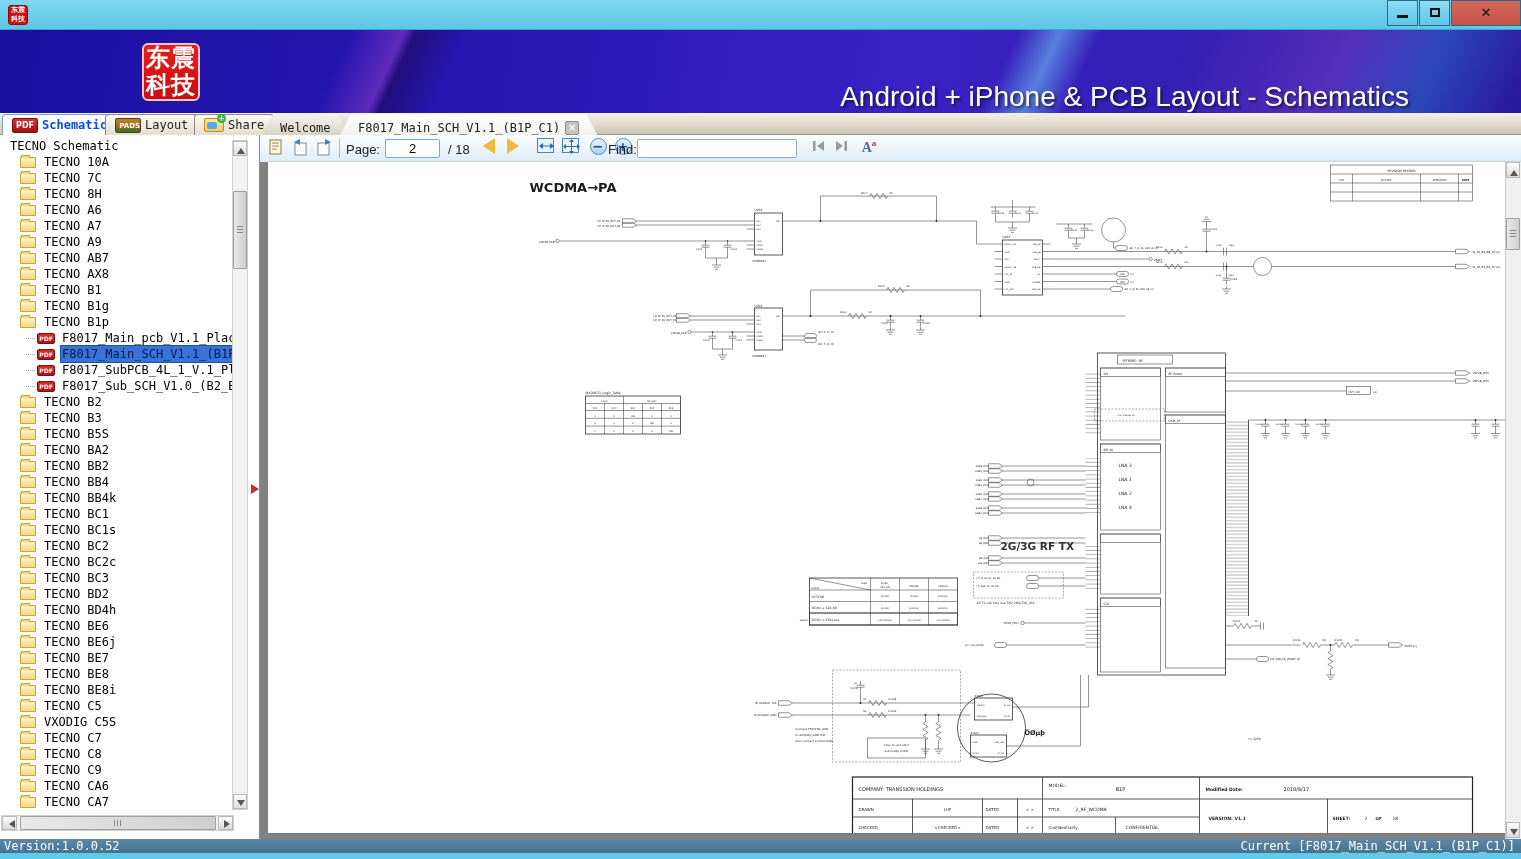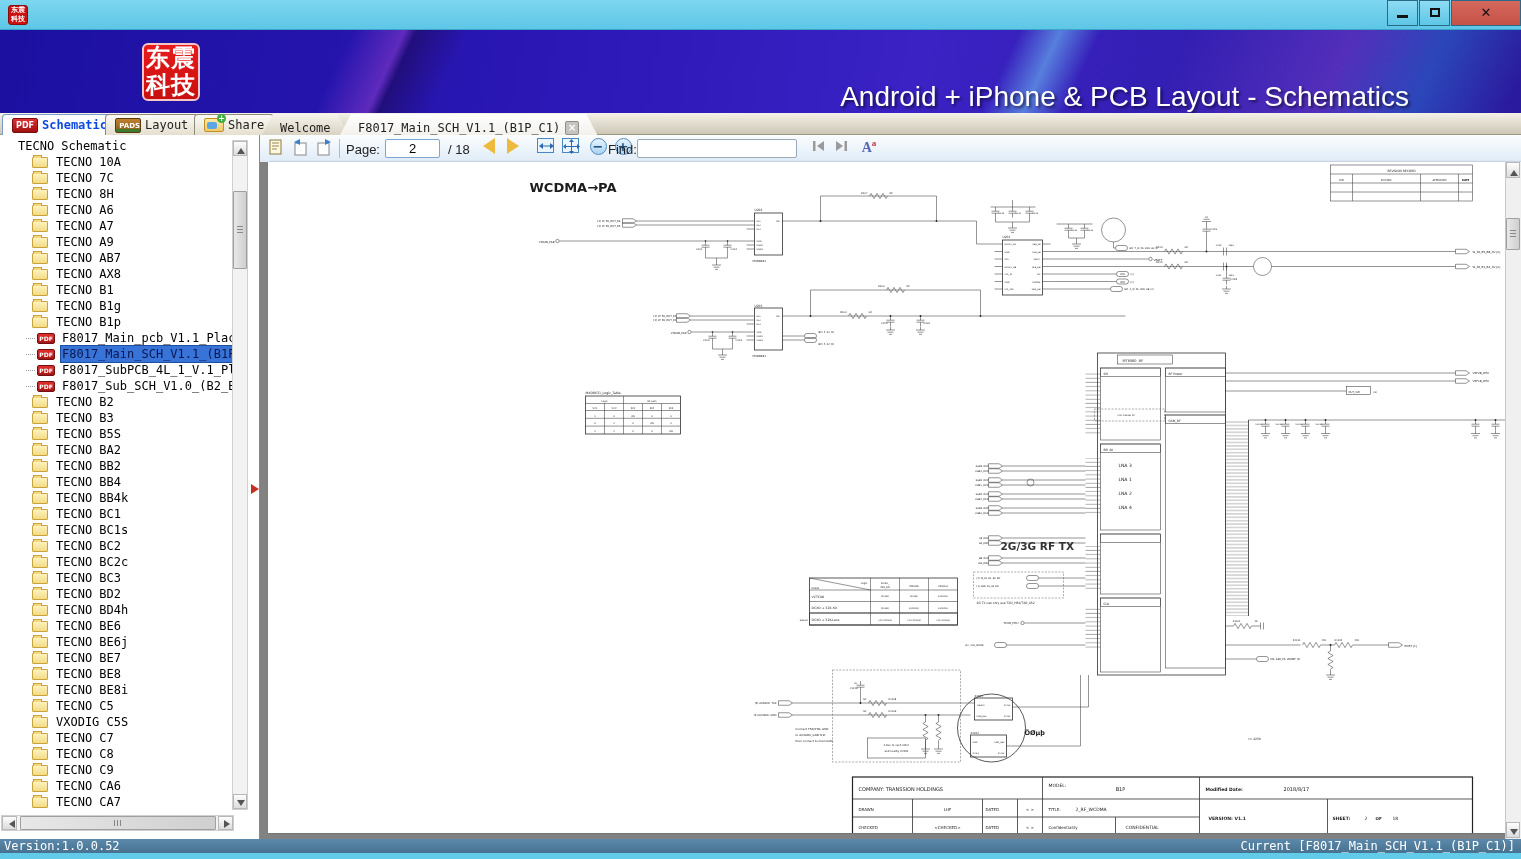--- a/index.html
+++ b/index.html
@@ -37,22 +37,22 @@
   .padsbadge{display:inline-block;width:26px;height:15px;background:linear-gradient(#c08030,#8a5a18);border:1px solid #5a3a10;border-radius:2px;color:#fff;font:bold 7px/14px "DejaVu Sans",sans-serif;text-align:right;box-shadow:inset 0 -3px 0 #3f7a2a}
   .shareicon{display:inline-block;position:relative;width:20px;height:14px;background:linear-gradient(#ffe9a0,#f2c96a);border:1px solid #c09020;border-radius:2px}
   .shareicon::before{content:"";position:absolute;left:2px;top:3px;width:10px;height:7px;background:#5aa7e8;border-radius:2px}
   .shareicon::after{content:"+";position:absolute;right:-3px;top:-5px;width:9px;height:9px;background:#3fae3f;border-radius:50%;color:#fff;font:bold 8px/9px "DejaVu Sans",sans-serif;text-align:center}
   .tabclose{display:inline-block;width:14px;height:14px;background:#c6c4be;border:1px solid #8f8d86;color:#fff;font:bold 10px/12px "DejaVu Sans",sans-serif;text-align:center;border-radius:2px;cursor:pointer}
 
   
   #sidebar{position:absolute;left:0;top:135px;width:260px;height:704px;background:#fff;border-right:1px solid #8a8a8a}
   #tree{position:absolute;left:0;top:3px;width:232px;height:675px;overflow:hidden;font:12px/16px "DejaVu Sans Mono",monospace;color:#000}
   .trow{height:16px;white-space:nowrap;display:flex;align-items:center;cursor:pointer}
-  .trow.root{padding-left:16px}
-  .trow.folder{padding-left:32px}
+  .trow.root{padding-left:8px}
+  .trow.folder{padding-left:20px}
   .trow.pdf{padding-left:26px}
   .ficon{width:16px;height:11px;background:linear-gradient(#fdf3c0,#f1da82);border:1px solid #c8a23a;border-radius:1px;position:relative;margin-right:6px;flex:none}
   .ficon::before{content:"";position:absolute;top:-3px;left:0;width:7px;height:2px;background:#f1da82;border:1px solid #c8a23a;border-bottom:none}
   .dots{width:9px;height:1px;border-top:1px dotted #999;margin-right:2px;flex:none}
   .pbadge{width:18px;height:11px;background:linear-gradient(#e03030,#a81414);border:1px solid #701010;border-radius:2px;color:#fff;font:bold 6px/10px "DejaVu Sans",sans-serif;text-align:center;margin-right:5px;flex:none}
   .tlabel{padding:0 2px}
   .trow.selected .tlabel{background:#3874d8;color:#0a1650;border:1px solid #1c4fa0;padding:0 1px}
   
   .sb{background:#f2f2f2;border:1px solid #cfcfcf}
   .sbarrow{position:absolute;background:linear-gradient(#fdfdfd,#dcdcdc);border:1px solid #b8b8b8;cursor:pointer}

